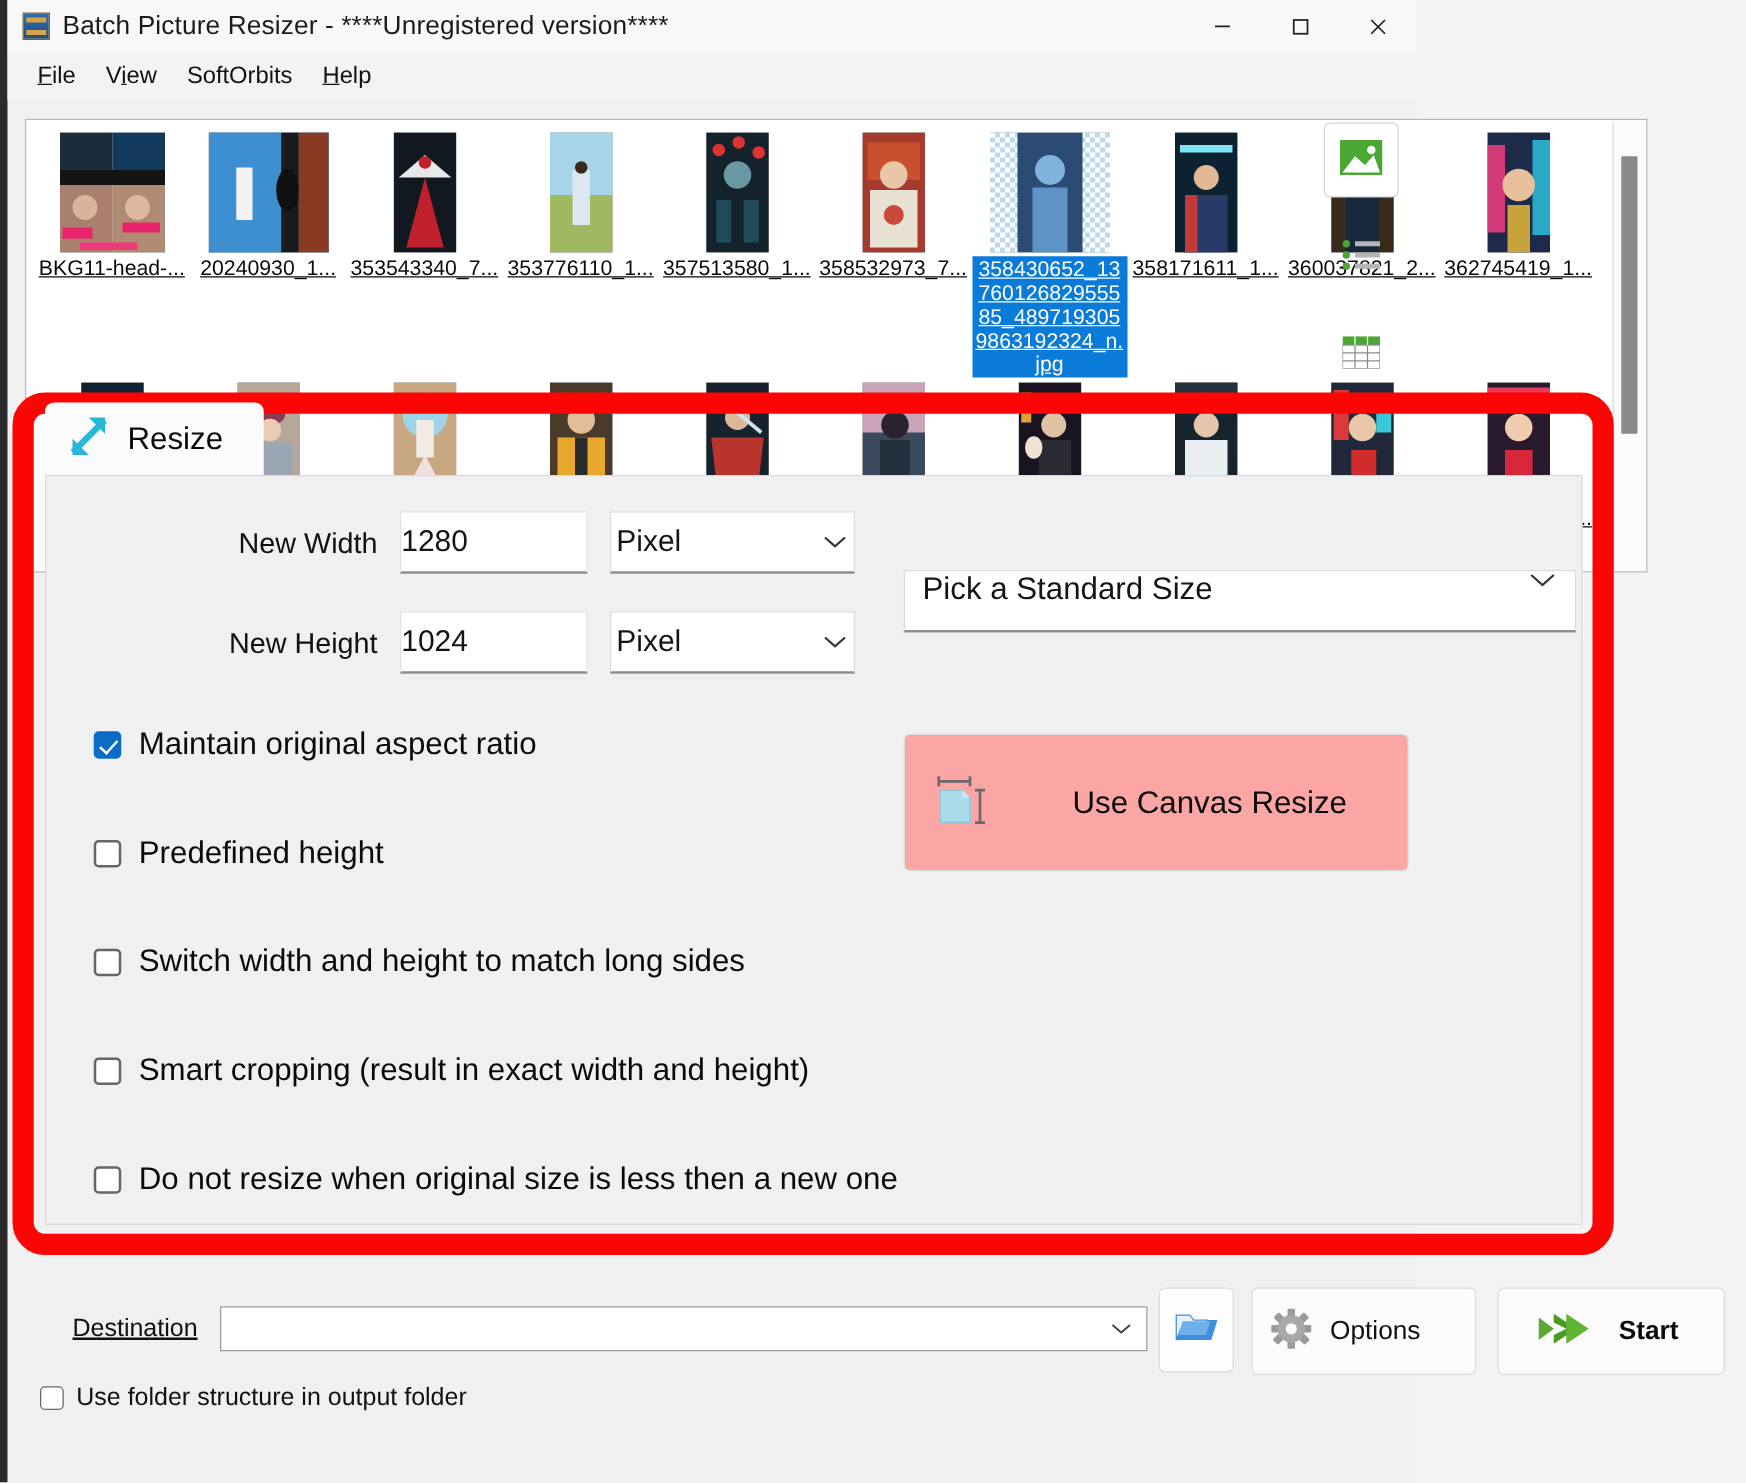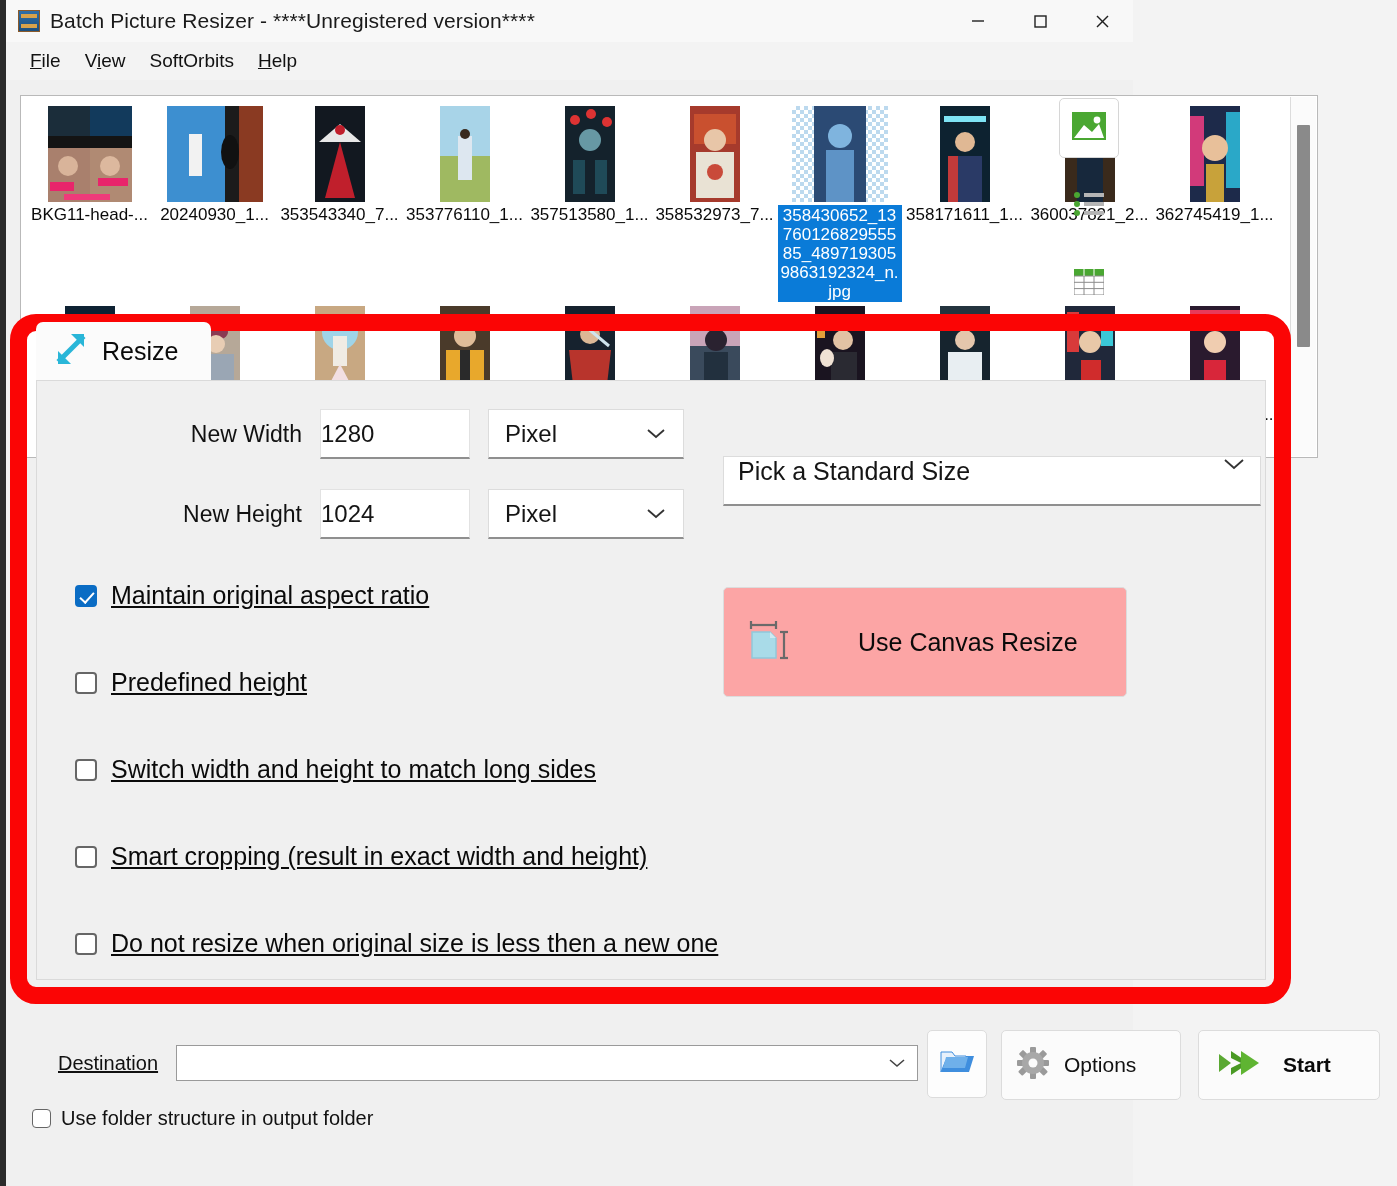--- a/index.html
+++ b/index.html
@@ -79,21 +79,21 @@
   .thumb-img {
     width: 50px; height: 96px;
     margin-bottom: 3px;
     background: #888;
     background-size: cover;
   }
   .thumb-img.wide { width: 84px; }
   .thumb-img.vwide { width: 96px; }
   .thumb-label {
     font-size: 17px; color: #0a0a0a; line-height: 1.12;
-    text-align: center; width: 124px; white-space: nowrap; overflow: hidden;
+    text-align: center; width: 124px; white-space: nowrap; overflow: hidden; text-decoration: underline;
   }
   .thumb-cell.selected .thumb-img { outline: 0; }
   .thumb-cell.selected .thumb-label {
     background: #0a7bd8; color: #fff; white-space: normal; word-break: break-all;
     padding: 1px 2px;
   }
   .thumb-cell.selected .thumb-img {
     background-image:
       repeating-conic-gradient(#bcd9ee 0% 25%, #ffffff 0% 50%);
     background-size: 8px 8px;
@@ -143,21 +143,21 @@
   }
   .options-btn {
     position: absolute; left: 995px; top: 1030px; width: 180px; height: 70px;
     background: #fbfbfb; border: 1px solid #dcdcdc; border-radius: 5px;
     display: flex; align-items: center; gap: 14px; padding-left: 14px;
   }
   .options-btn .lbl { font-size: 21px; color: #111; }
   .start-btn {
     position: absolute; left: 1192px; top: 1030px; width: 182px; height: 70px;
     background: #fbfbfb; border: 1px solid #dcdcdc; border-radius: 5px;
-    display: flex; align-items: center; gap: 22px; padding-left: 16px;
+    display: flex; align-items: center; gap: 22px; padding-left: 28px;
   }
   .start-btn .lbl { font-size: 21px; color: #0a0a0a; font-weight: bold; }
   .folder-chk {
     position: absolute; left: 26px; top: 1107px;
     display: flex; align-items: center; gap: 10px;
   }
   .folder-chk .lbl { font-size: 20px; color: #111; }
 
   
   .cb {
@@ -197,21 +197,21 @@
   .field-label { font-size: 23px; color: #111; }
   .txt-input {
     width: 150px; height: 50px; background: #fff;
     border: 1px solid #e2e2e2; border-bottom: 2px solid #8f8f8f;
     display: flex; align-items: center; 
     font-size: 24px; color: #151515;
   }
   .sel {
     width: 196px; height: 50px; background: #fff;
     border: 1px solid #dcdcdc; border-bottom: 2px solid #8f8f8f;
-    display: flex; align-items: center; padding: 0 16px;
+    display: flex; align-items: center; padding: 0 4px;
     font-size: 24px; color: #151515;
   }
   .sel .chev { margin-left: auto; }
 
   .row-w { position: absolute; left: 85px; top: 28px; display: flex; align-items: center; gap: 18px; }
   .row-w .field-label { width: 180px; text-align: right; }
   .row-h { position: absolute; left: 85px; top: 108px; display: flex; align-items: center; gap: 18px; }
   .row-h .field-label { width: 180px; text-align: right; }
 
   .std-size {
@@ -225,21 +225,21 @@
   .canvas-btn {
     position: absolute; left: 686px; top: 206px; width: 404px; height: 110px;
     background: #fca5a5; border: 1px solid #dcdcdc; border-radius: 5px;
     display: flex; align-items: center;
   }
   .canvas-btn .ico { margin-left: 22px; }
   .canvas-btn .lbl { font-size: 25px; color: #0a0a0a; margin-left: 64px; }
 
   .cb-list { position: absolute; left: 38px; top: 200px; }
   .cb-row { display: flex; align-items: center; gap: 14px; margin-bottom: 58px; }
-  .cb-row .lbl { font-size: 25px; color: #0a0a0a; white-space: nowrap; text-decoration: underline; }
+  .cb-row .lbl { font-size: 25px; color: #0a0a0a; white-space: nowrap; }
 
   .chev svg { display: block; }
 </style>
 </head>
 <body>
 
 <div id="app">
 
   <div class="titlebar">
     <div class="title-icon"></div>

